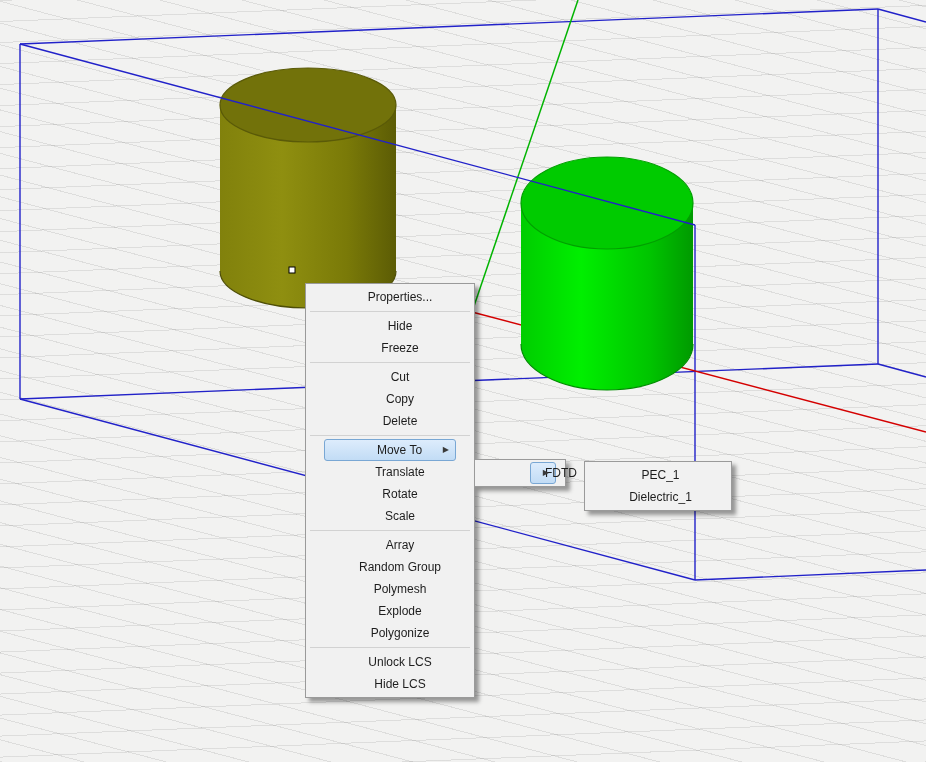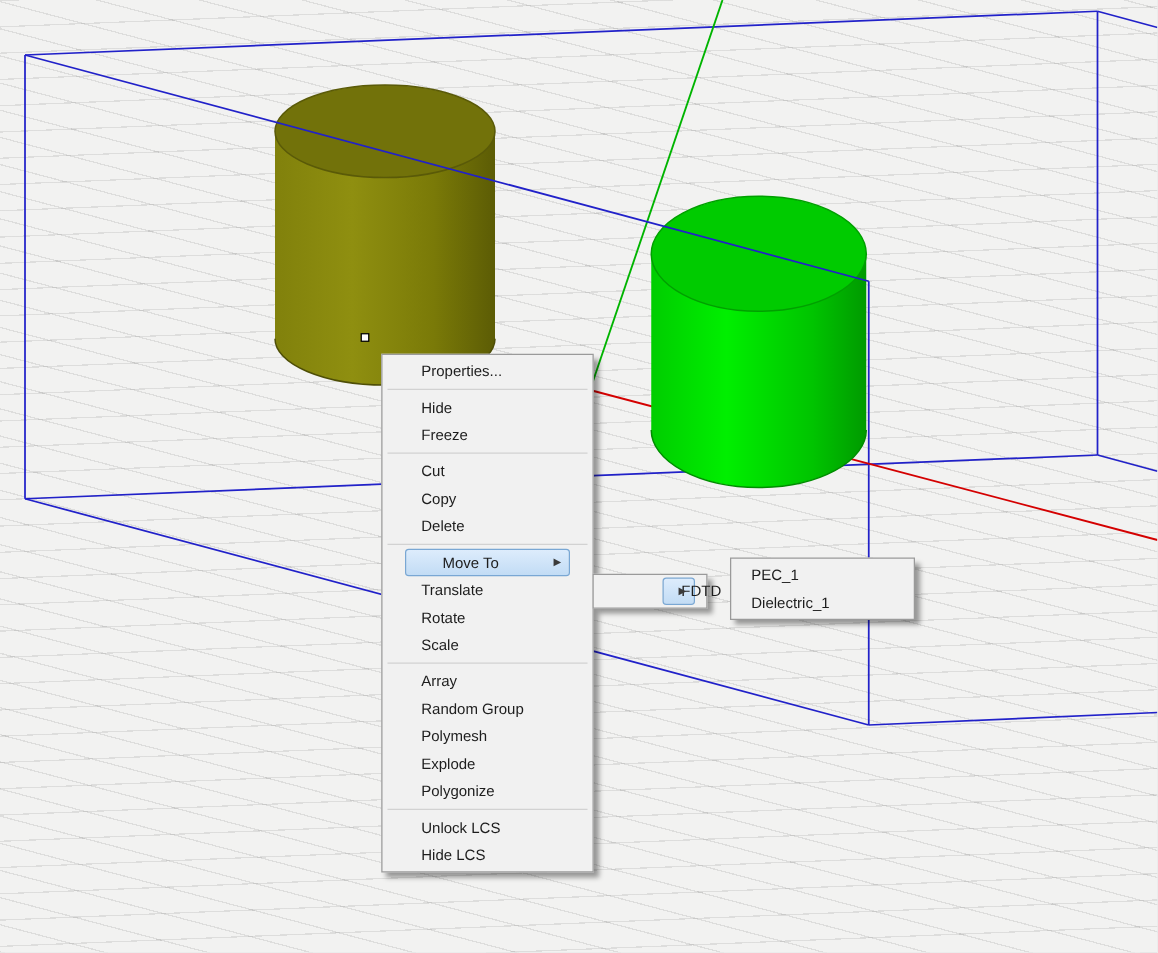--- a/index.html
+++ b/index.html
@@ -1,18 +1,19 @@
 <!DOCTYPE html>
 <html><head>
 <meta charset="utf-8">
 <style>
   html,body{margin:0;padding:0;background:#e8e8e8;}
   .stage{
     position:relative;width:926px;height:762px;overflow:hidden;
     font-family:"Liberation Sans",sans-serif;
+    text-align:center;
   }
   .grid-bg{
     position:absolute;inset:0;
     background-color:#f2f2f1;
     background-image:
       repeating-linear-gradient(177.7deg, rgba(0,0,0,0.085) 0 1px, transparent 1px 21px),
       repeating-linear-gradient(14.8deg,  rgba(0,0,0,0.085) 0 1px, transparent 1px 21px);
   }
   svg.scene{position:absolute;left:0;top:0;z-index:1;}
 
@@ -39,21 +40,21 @@
   }
   .menu.sub .mi.hl{padding-left:14px;}
   .sep{height:1px;background:#d2d2d2;margin:3px 3px;}
   .arrow{
     position:absolute;right:6px;top:0;height:100%;
     display:flex;align-items:center;
     font-size:8px;color:#3a3a3a;
   }
   .main-menu{left:305px;top:283px;width:170px;}
   .submenu-1{left:474px;top:459px;width:92px;padding-left:38px;}
-  .submenu-2{left:584px;top:446px;width:148px;}
+  .submenu-2{left:584px;top:461px;width:148px;}
 </style>
 </head>
 <body>
 
 <div class="stage">
 
   <div class="grid-bg"></div>
 
   <svg class="scene" width="926" height="762">
     <defs>

